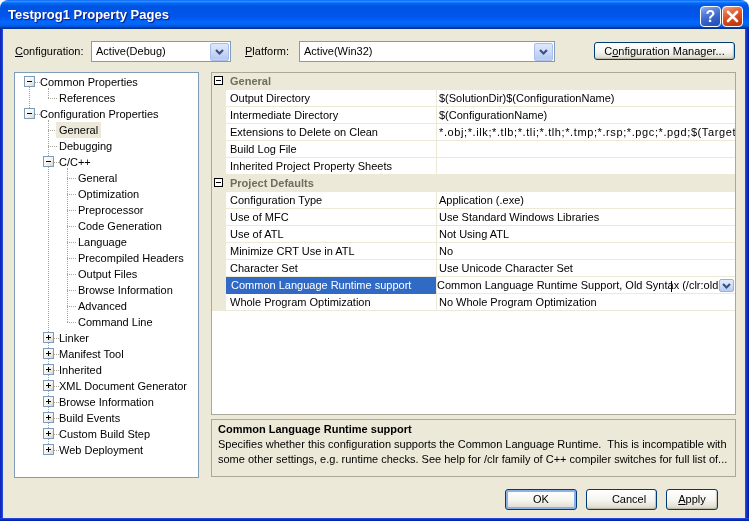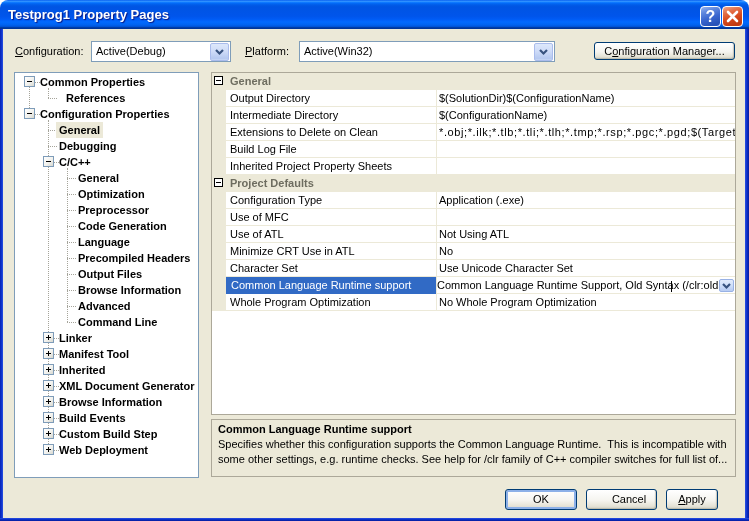--- a/index.html
+++ b/index.html
@@ -31,21 +31,21 @@
   .cbtn{position:absolute;top:1px;width:17px;height:16px;border:1px solid #aabcec;border-radius:2px;
     background:linear-gradient(180deg,#dde8fb 0%,#cfdcf8 45%,#b6c9f0 90%,#c8d8f4 100%);}
   .cbtn svg{position:absolute;left:3.5px;top:4px;}
   
   .xpbtn{border:1px solid #003c74;border-radius:3px;box-sizing:border-box;text-align:center;
     background:linear-gradient(180deg,#ffffff 0%,#f5f4ef 55%,#e8e6da 80%,#d8d7cb 100%);
     box-shadow:inset -1px -1px 1px rgba(160,158,140,0.55);}
   
   #tree{left:14px;top:72px;width:185px;height:406px;background:#fff;border:1px solid #7f9db9;
     box-sizing:border-box;}
-  .trow{position:absolute;height:16px;line-height:16px;white-space:nowrap;font-weight:bold;}
+  .trow{position:absolute;height:16px;line-height:16px;white-space:nowrap;}
   .tbox{position:absolute;width:11px;height:11px;box-sizing:border-box;border:1px solid #7e9cb9;
     background:linear-gradient(135deg,#ffffff 0%,#f2f2ee 55%,#d8d8d0 100%);}
   .tbox i{position:absolute;left:2px;top:4px;width:5px;height:1px;background:#000;}
   .tbox b{position:absolute;left:4px;top:2px;width:1px;height:5px;background:#000;}
   .dotv{position:absolute;width:0;border-left:1px dotted #a5a49a;}
   .doth{position:absolute;height:0;border-top:1px dotted #a5a49a;}
   
   #grid{left:211px;top:72px;width:525px;height:343px;background:#fff;border:1px solid #aca899;
     box-sizing:border-box;}
   .grow{position:absolute;left:0;width:523px;height:17px;line-height:16px;border-bottom:1px solid #ece9d8;
@@ -137,21 +137,21 @@
     <div class="abs doth" style="left:54px;top:402px;width:5px;"></div>
     <div class="abs doth" style="left:54px;top:418px;width:5px;"></div>
     <div class="abs doth" style="left:54px;top:434px;width:5px;"></div>
     <div class="abs doth" style="left:54px;top:450px;width:5px;"></div>
   </div>
  <div id="treerows">
     <div class="abs trow" style="left:40px;top:74px;">Common Properties</div>
     <div class="tbox abs" style="left:24px;top:76px;">
       <i></i>
     </div>
-    <div class="abs trow" style="left:66px;top:90px;">References</div>
+    <div class="abs trow" style="left:59px;top:90px;">References</div>
     <div class="abs trow" style="left:40px;top:106px;">Configuration Properties</div>
     <div class="tbox abs" style="left:24px;top:108px;">
       <i></i>
     </div>
     <div class="abs trow" style="left:59px;top:122px;background:#ece9d8;padding:0 3px;margin-left:-3px;">General</div>
     <div class="abs trow" style="left:59px;top:138px;">Debugging</div>
     <div class="abs trow" style="left:59px;top:154px;">C/C++</div>
     <div class="tbox abs" style="left:43px;top:156px;">
       <i></i>
     </div>
@@ -240,20 +240,21 @@
         <i></i>
       </div>
       <div class="gname">Project Defaults</div>
     </div>
     <div class="abs grow" style="left:212px;top:192px;">
       <div class="gname">Configuration Type</div>
       <div class="gval">Application (.exe)</div>
     </div>
     <div class="abs grow" style="left:212px;top:209px;">
       <div class="gname">Use of MFC</div>
+      <div class="gval">Use Standard Windows Libraries</div>
     </div>
     <div class="abs grow" style="left:212px;top:226px;">
       <div class="gname">Use of ATL</div>
       <div class="gval">Not Using ATL</div>
     </div>
     <div class="abs grow" style="left:212px;top:243px;">
       <div class="gname">Minimize CRT Use in ATL</div>
       <div class="gval">No</div>
     </div>
     <div class="abs grow" style="left:212px;top:260px;">

